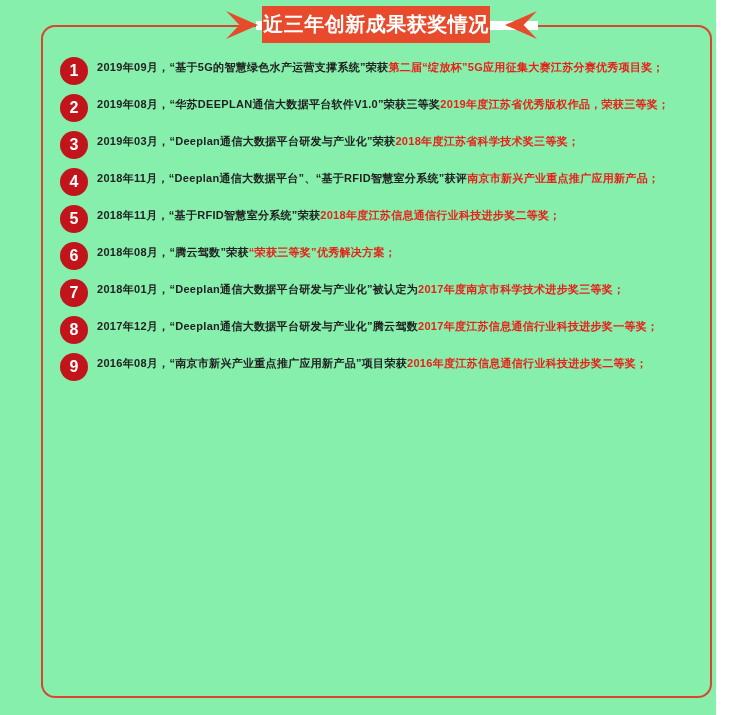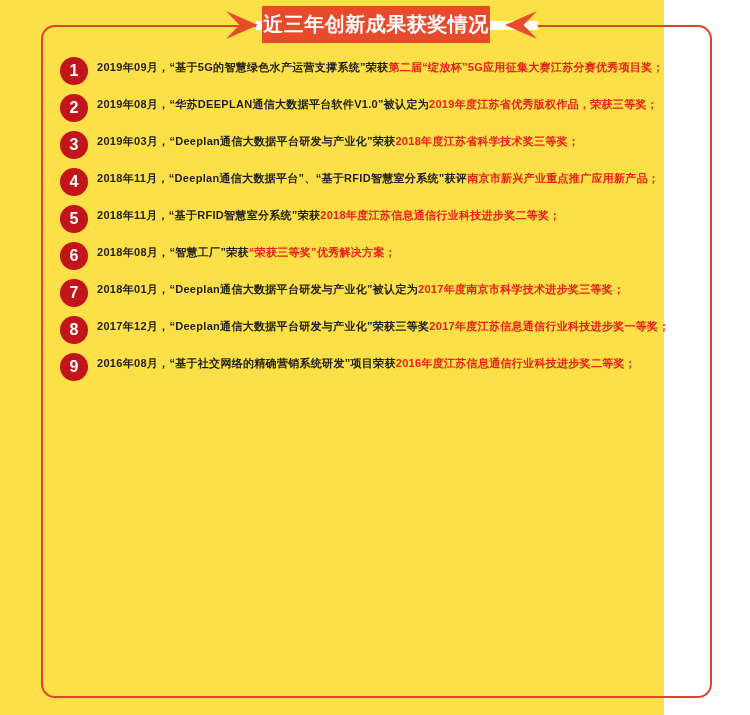--- a/index.html
+++ b/index.html
@@ -2,21 +2,21 @@
 <html><head>
 <meta charset="utf-8">
 <style>
   * { margin: 0; padding: 0; box-sizing: border-box; }
   html, body {
     width: 750px; height: 715px;
     background: #ffffff;
     font-family: "Liberation Sans", "DejaVu Sans", sans-serif;
     overflow: hidden;
   }
-  .page { position: relative; width: 664px; height: 715px; background: #fde047; padding-left: 19px; }
+  .page { position: relative; width: 716px; height: 715px; background: #86efac; padding-left: 19px; }
 
   
   .frame {
     position: absolute;
     left: 41px; top: 25px;
     width: 671px; height: 673px;
     border: 2px solid #d9462f;
     border-radius: 14px;
   }
 
@@ -98,44 +98,44 @@
   <div class="banner">近三年创新成果获奖情况</div>
   <span class="chev right"></span>
 
   <ol class="list" id="award-list">
       <li class="item">
     <span class="num">1</span>
     <p class="text"><span class="seg-black">2019年09月，“基于5G的智慧绿色水产运营支撑系统”荣获</span><span class="seg-red">第二届“绽放杯”5G应用征集大赛江苏分赛优秀项目奖；</span></p>
   </li>
       <li class="item">
     <span class="num">2</span>
-    <p class="text"><span class="seg-black">2019年08月，“华苏DEEPLAN通信大数据平台软件V1.0”被认定为</span><span class="seg-red">2019年度江苏省优秀版权作品，荣获三等奖；</span></p>
+    <p class="text"><span class="seg-black">2019年08月，“华苏DEEPLAN通信大数据平台软件V1.0”荣获三等奖</span><span class="seg-red">2019年度江苏省优秀版权作品，荣获三等奖；</span></p>
   </li>
       <li class="item">
     <span class="num">3</span>
     <p class="text"><span class="seg-black">2019年03月，“Deeplan通信大数据平台研发与产业化”荣获</span><span class="seg-red">2018年度江苏省科学技术奖三等奖；</span></p>
   </li>
       <li class="item">
     <span class="num">4</span>
     <p class="text"><span class="seg-black">2018年11月，“Deeplan通信大数据平台”、“基于RFID智慧室分系统”获评</span><span class="seg-red">南京市新兴产业重点推广应用新产品；</span></p>
   </li>
       <li class="item">
     <span class="num">5</span>
     <p class="text"><span class="seg-black">2018年11月，“基于RFID智慧室分系统”荣获</span><span class="seg-red">2018年度江苏信息通信行业科技进步奖二等奖；</span></p>
   </li>
       <li class="item">
     <span class="num">6</span>
-    <p class="text"><span class="seg-black">2018年08月，“智慧工厂”荣获</span><span class="seg-red">“荣获三等奖”优秀解决方案；</span></p>
+    <p class="text"><span class="seg-black">2018年08月，“腾云驾数”荣获</span><span class="seg-red">“荣获三等奖”优秀解决方案；</span></p>
   </li>
       <li class="item">
     <span class="num">7</span>
     <p class="text"><span class="seg-black">2018年01月，“Deeplan通信大数据平台研发与产业化”被认定为</span><span class="seg-red">2017年度南京市科学技术进步奖三等奖；</span></p>
   </li>
       <li class="item">
     <span class="num">8</span>
-    <p class="text"><span class="seg-black">2017年12月，“Deeplan通信大数据平台研发与产业化”荣获三等奖</span><span class="seg-red">2017年度江苏信息通信行业科技进步奖一等奖；</span></p>
+    <p class="text"><span class="seg-black">2017年12月，“Deeplan通信大数据平台研发与产业化”腾云驾数</span><span class="seg-red">2017年度江苏信息通信行业科技进步奖一等奖；</span></p>
   </li>
       <li class="item">
     <span class="num">9</span>
-    <p class="text"><span class="seg-black">2016年08月，“基于社交网络的精确营销系统研发”项目荣获</span><span class="seg-red">2016年度江苏信息通信行业科技进步奖二等奖；</span></p>
+    <p class="text"><span class="seg-black">2016年08月，“南京市新兴产业重点推广应用新产品”项目荣获</span><span class="seg-red">2016年度江苏信息通信行业科技进步奖二等奖；</span></p>
   </li>
     </ol>
 </div>
 
 </body></html>

